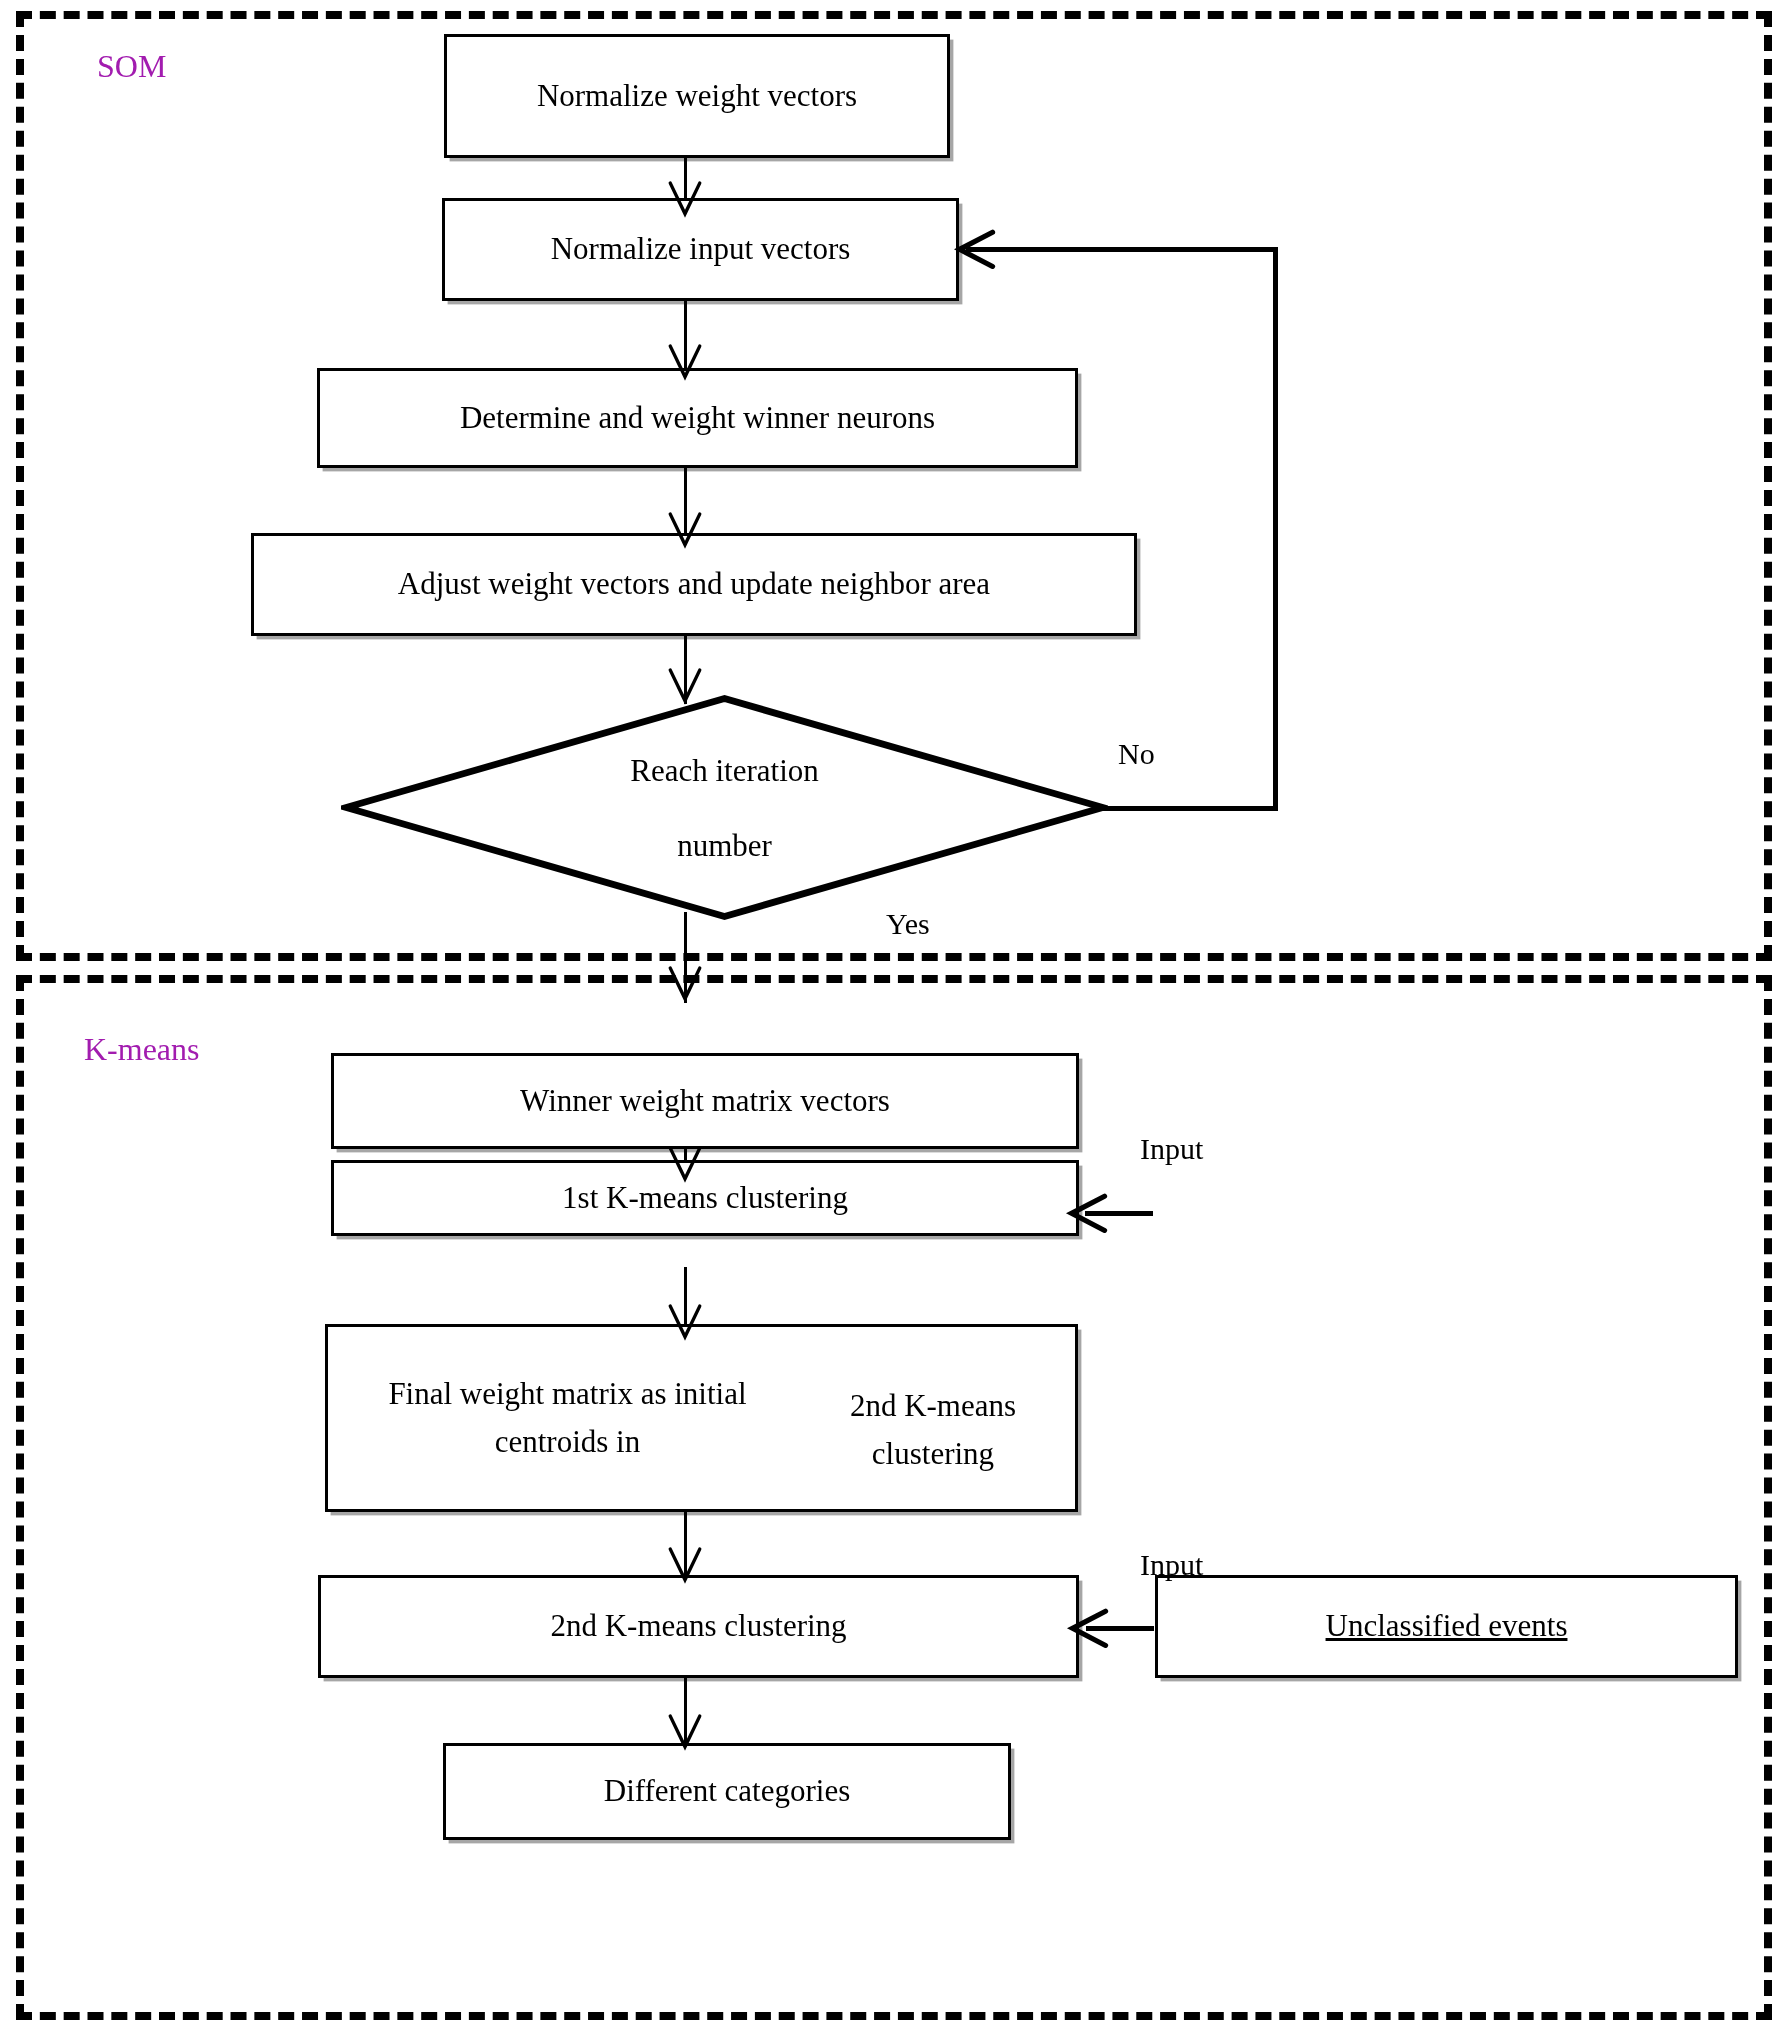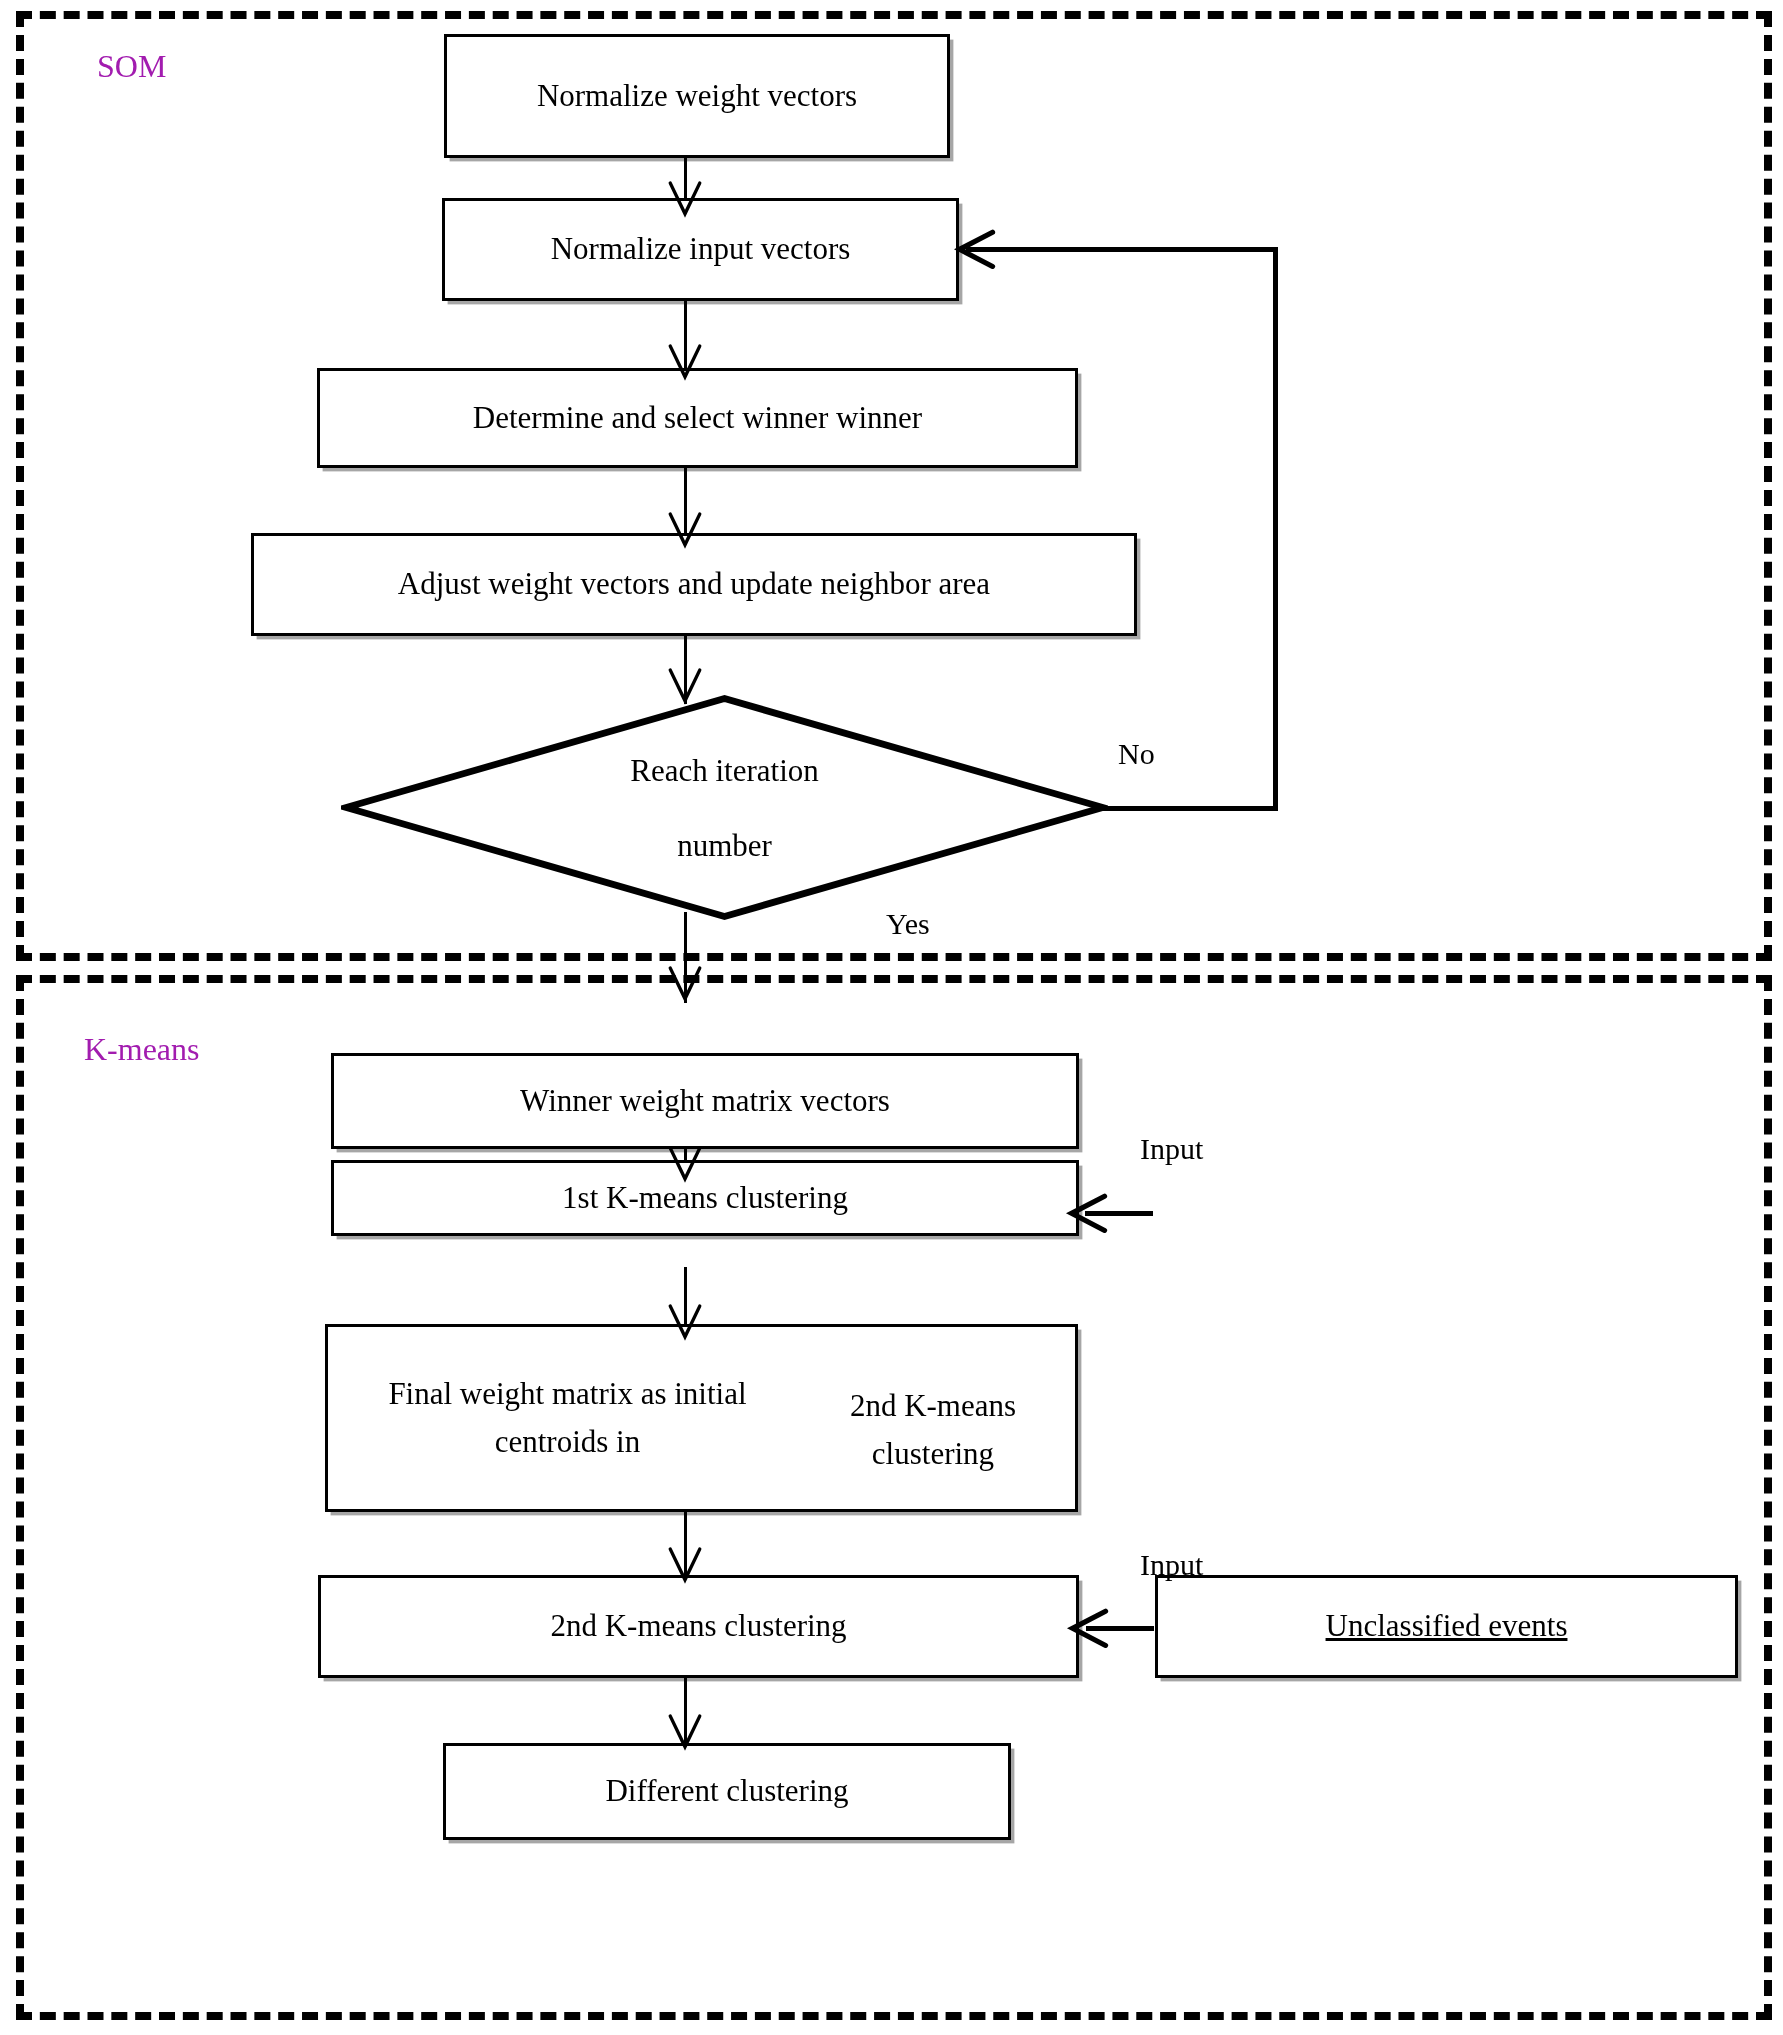--- a/index.html
+++ b/index.html
@@ -119,21 +119,21 @@
   </div>
 
   <div class="conn v" style="left:684px;top:301px;height:74px;"></div>
   <div class="arrow-head" style="left:668px;top:345px;">
     <svg width="34" height="34" viewBox="0 0 60 60">
       <path d="M4 2 L30 56 L56 2" fill="none" stroke="#000" stroke-width="6" stroke-linecap="round"></path>
     </svg>
   </div>
 
   <div class="node" style="left:317px;top:368px;width:761px;height:100px;">
-    <span class="ln">Determine and select winner winner</span>
+    <span class="ln">Determine and weight winner neurons</span>
   </div>
 
   <div class="conn v" style="left:684px;top:468px;height:74px;"></div>
   <div class="arrow-head" style="left:668px;top:513px;">
     <svg width="34" height="34" viewBox="0 0 60 60">
       <path d="M4 2 L30 56 L56 2" fill="none" stroke="#000" stroke-width="6" stroke-linecap="round"></path>
     </svg>
   </div>
 
   <div class="node" style="left:251px;top:533px;width:886px;height:103px;">
@@ -233,17 +233,17 @@
   </div>
 
   <div class="conn v" style="left:684px;top:1678px;height:69px;"></div>
   <div class="arrow-head" style="left:668px;top:1715px;">
     <svg width="34" height="34" viewBox="0 0 60 60">
       <path d="M4 2 L30 56 L56 2" fill="none" stroke="#000" stroke-width="6" stroke-linecap="round"></path>
     </svg>
   </div>
 
   <div class="node" style="left:443px;top:1743px;width:568px;height:97px;">
-    <span class="ln">Different clustering</span>
+    <span class="ln">Different categories</span>
   </div>
 
 </div>
 
 
 </body></html>

